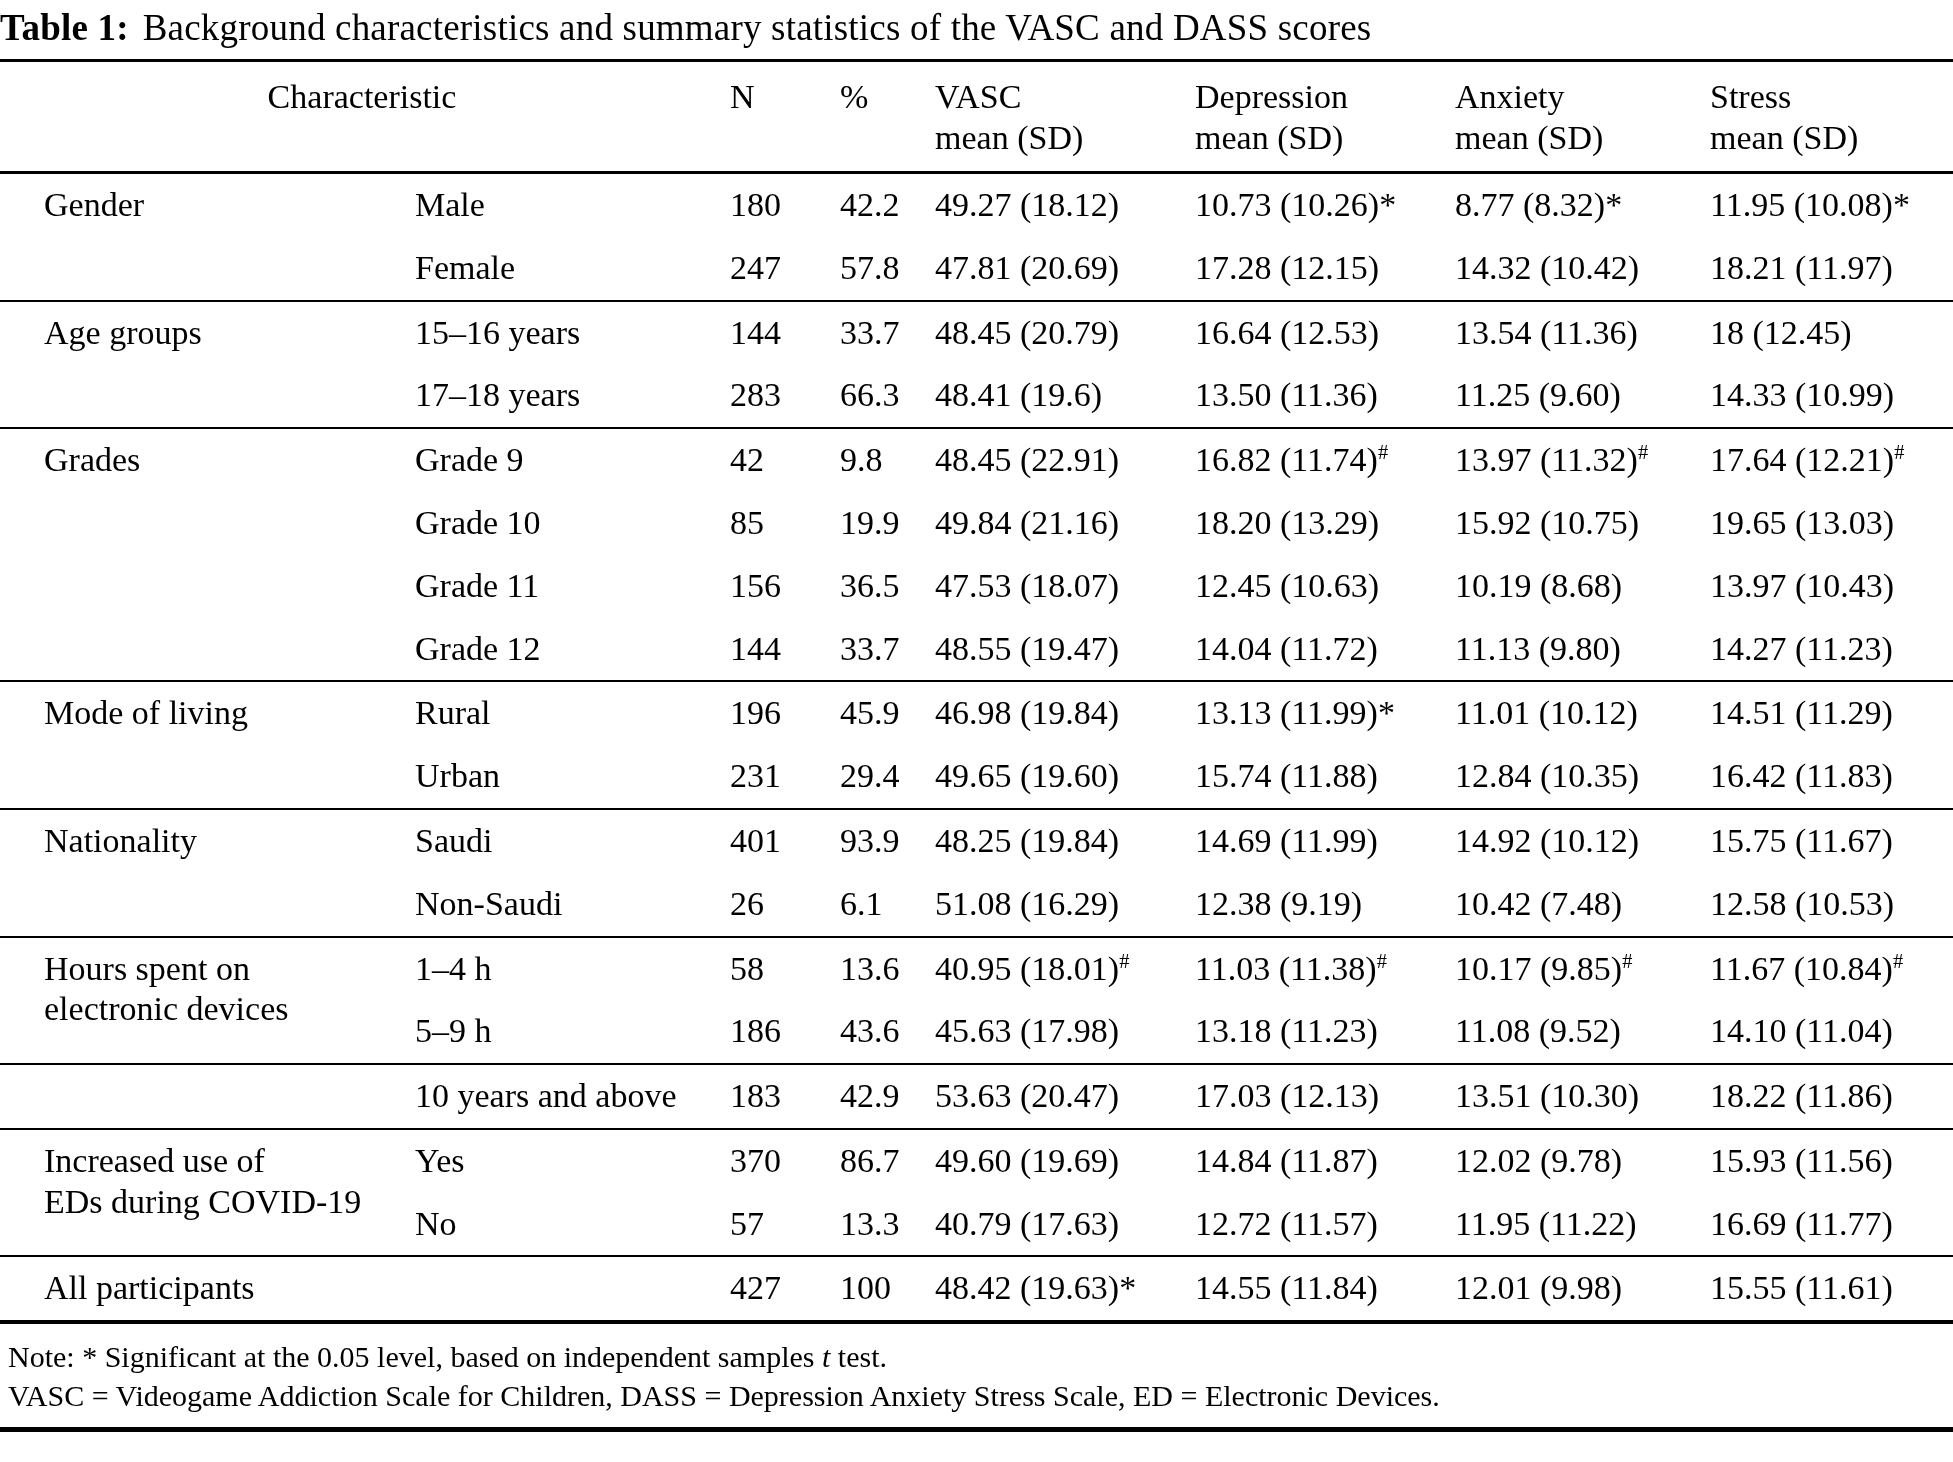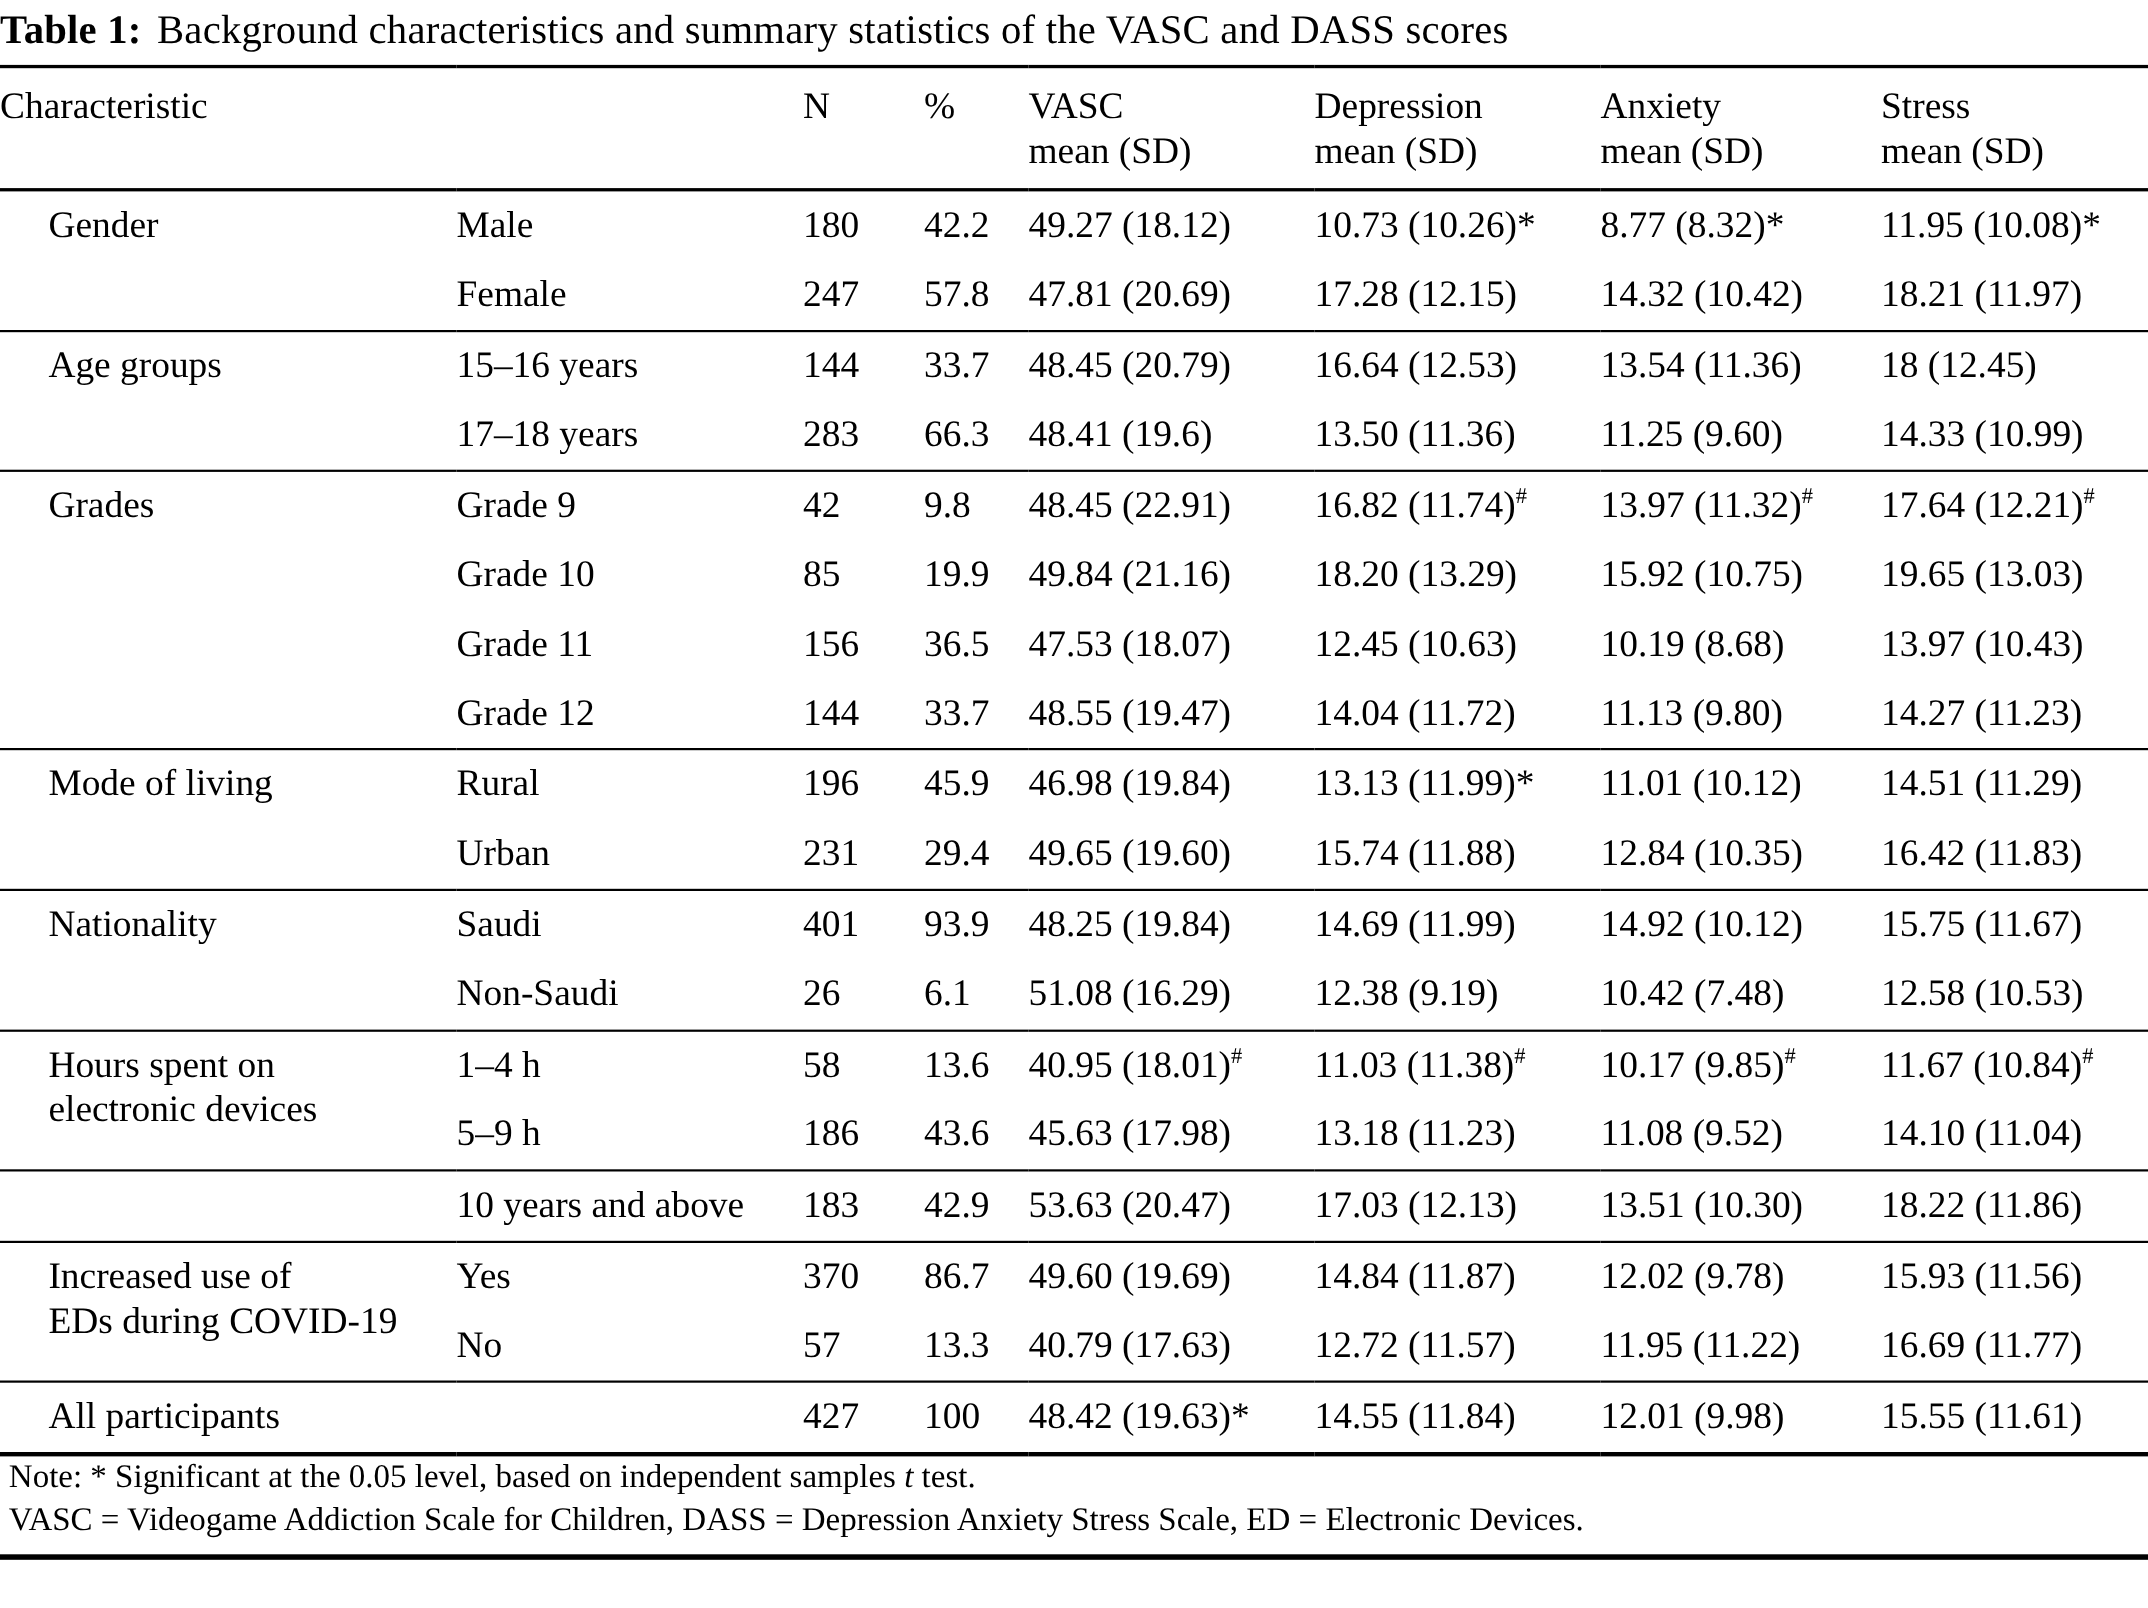--- a/index.html
+++ b/index.html
@@ -32,35 +32,35 @@
   }
   thead th {
     font-weight: 400;
     font-size: 34px;
     text-align: left;
     vertical-align: top;
     padding: 14px 6px 12px 0;
     border-bottom: 3px solid #000;
     line-height: 1.22;
   }
-  th.h-char { text-align: left; }
+  th.h-char { text-align: center; }
 
   tbody { border-top: 2.5px solid #000; }
   td {
     font-size: 34px;
     vertical-align: top;
     padding: 11px 6px 11px 0;
     line-height: 1.2;
     overflow: hidden;
   }
   td.c-group { padding-left: 44px; white-space: pre-line; }
 
   sup { font-size: 60%; vertical-align: super; line-height: 0; }
 
-  .notes { padding: 0 10px 8px 8px; font-size: 30px; }
+  .notes { padding: 14px 10px 8px 8px; font-size: 30px; }
   .note { line-height: 1.28; }
   .note i { font-style: italic; }
 
   .bottom-rule { border-top: 5px solid #000; margin-top: 4px; }
 </style>
 </head>
 <body>
 
 <div class="page">
 

